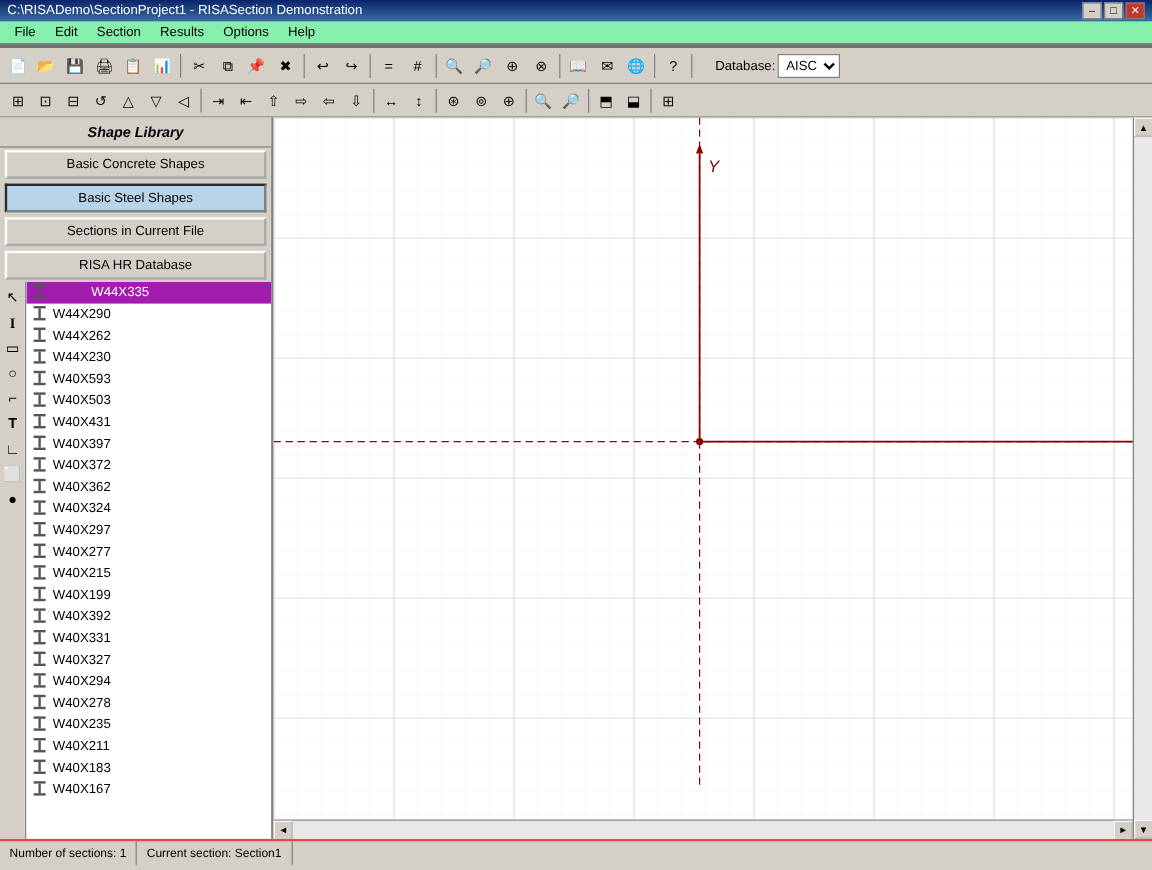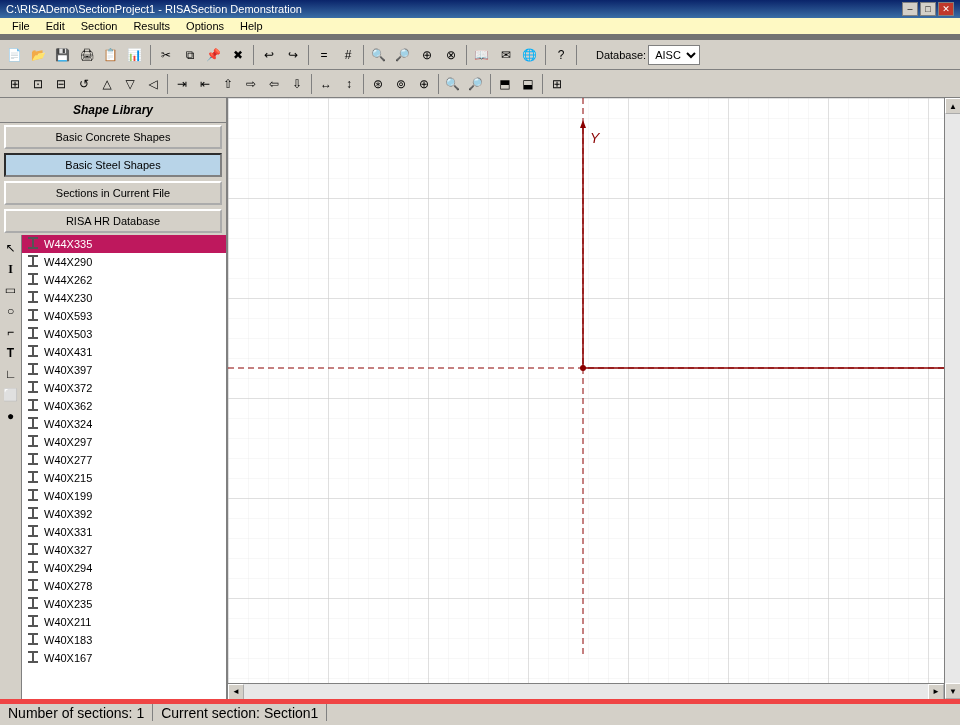--- a/index.html
+++ b/index.html
@@ -20,25 +20,25 @@
     .title-btn {
       width: 16px; height: 14px;
       background: #d4d0c8;
       border: 1px solid #808080;
       display: flex; align-items: center; justify-content: center;
       font-size: 9px; cursor: pointer; color: black;
     }
 
     
     #menubar {
-      background: #fef9c3;
+      background: #86efac;
       height: 22px;
       display: flex;
       align-items: center;
-      border-bottom: 6px solid #737373;
+      border-bottom: 4px solid #737373;
       padding: 0 4px;
     }
     .menu-item {
       padding: 2px 8px;
       cursor: pointer;
       font-size: 11px;
     }
 
     
     #toolbar {
@@ -146,21 +146,21 @@
       background: white;
     }
     .shape-item {
       display: flex;
       align-items: center;
       padding: 1px 4px;
       cursor: pointer;
       font-size: 11px;
       height: 18px;
     }
-    .shape-item.selected { background: #be185d; color: white; }
+    .shape-item.selected { background: #a21caf; color: white; gap: 32px; }
     .shape-icon-i {
       margin-right: 4px;
       font-weight: bold;
       font-size: 12px;
       color: #333;
     }
 
     
     #canvas-area {
       flex: 1;
@@ -181,24 +181,24 @@
       border: 1px outset #ffffff;
       display: flex; align-items: center; justify-content: center;
       cursor: pointer; font-size: 8px;
     }
     .scroll-track { flex: 1; background: #e8e8e8; }
 
     
     #statusbar {
       height: 22px;
       background: #d4d0c8;
-      border-top: 5px solid #ef4444;
-      display: flex;
-      align-items: center;
-      font-size: 14px;
+      border-top: 2px solid #ef4444;
+      display: flex;
+      align-items: center;
+      font-size: 10px;
     }
     .status-section {
       padding: 2px 8px;
       border-right: 1px solid #808080;
       height: 100%;
       display: flex;
       align-items: center;
     }
 
     

